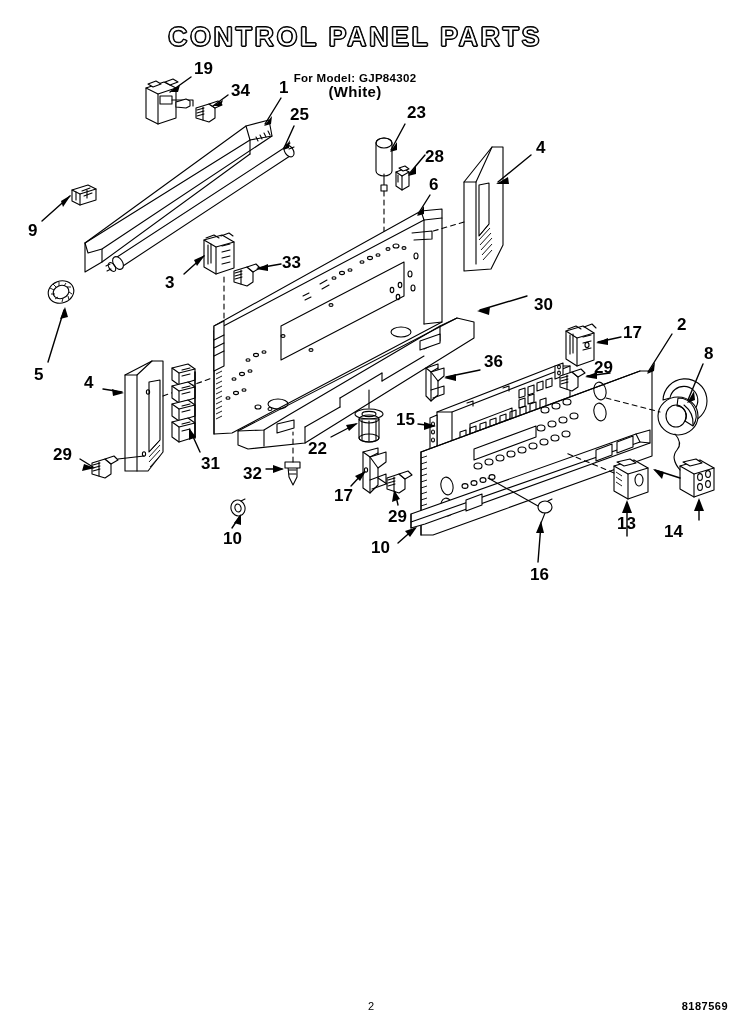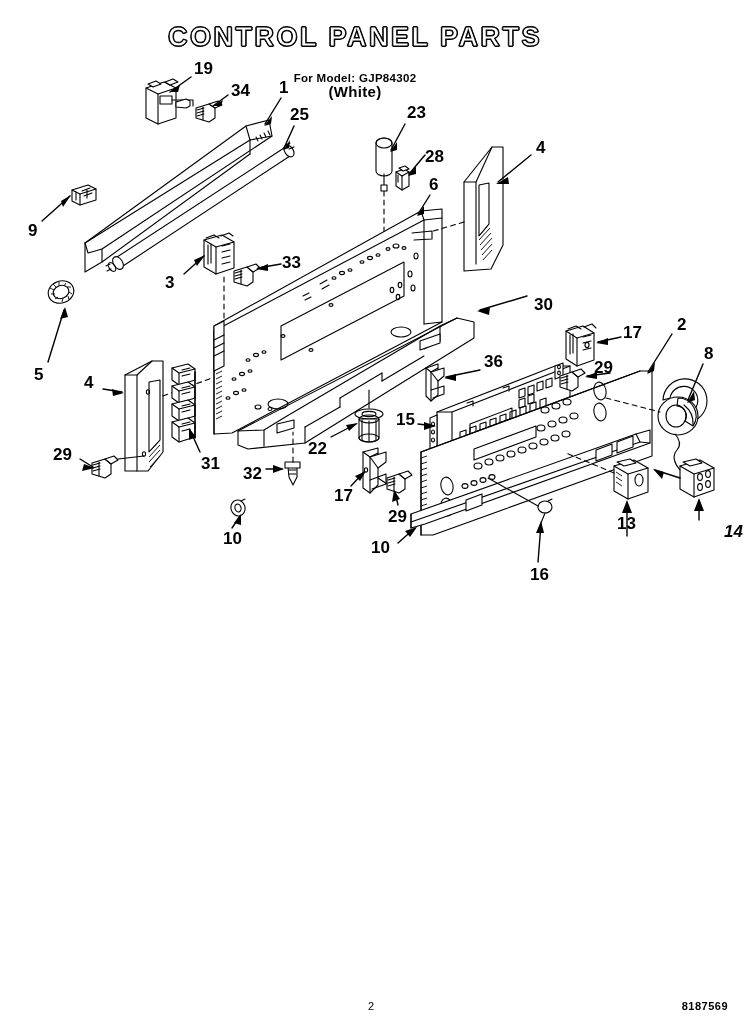--- a/index.html
+++ b/index.html
@@ -719,20 +719,20 @@
   <div class="callout" style="left:53px;top:446px;">29</div>
   <div class="callout" style="left:201px;top:455px;">31</div>
   <div class="callout" style="left:308px;top:440px;">22</div>
   <div class="callout" style="left:243px;top:465px;">32</div>
   <div class="callout" style="left:334px;top:487px;">17</div>
   <div class="callout" style="left:388px;top:508px;">29</div>
   <div class="callout" style="left:223px;top:530px;">10</div>
   <div class="callout" style="left:371px;top:539px;">10</div>
   <div class="callout" style="left:530px;top:566px;">16</div>
   <div class="callout" style="left:617px;top:515px;">13</div>
-  <div class="callout" style="left:724px;top:523px;font-style:italic;">14</div>
+  <div class="callout" style="left:664px;top:523px;">14</div>
 
   <div id="footer">
     <div id="page-number">2</div>
     <div id="sheet-number">8187569</div>
   </div>
 
 </div>
 
 </body></html>

